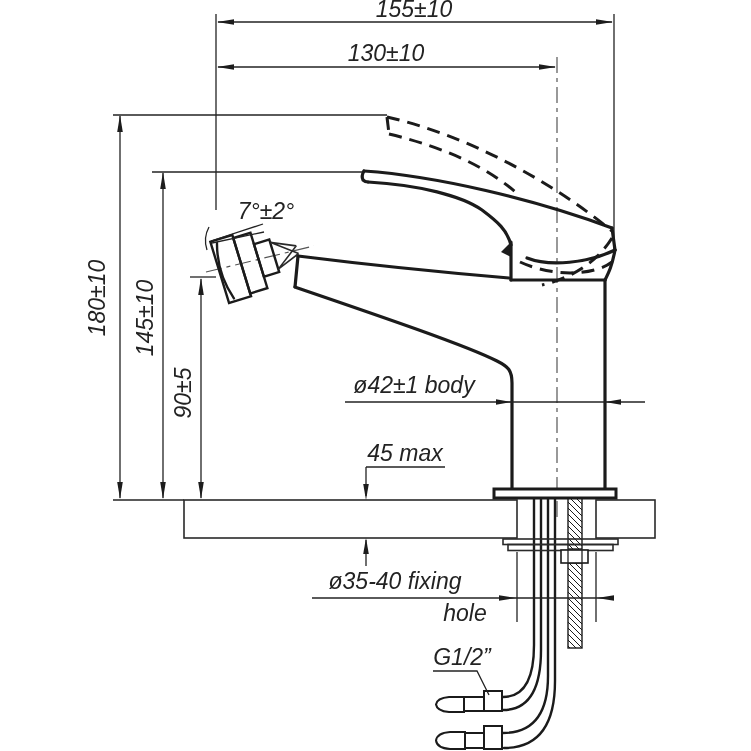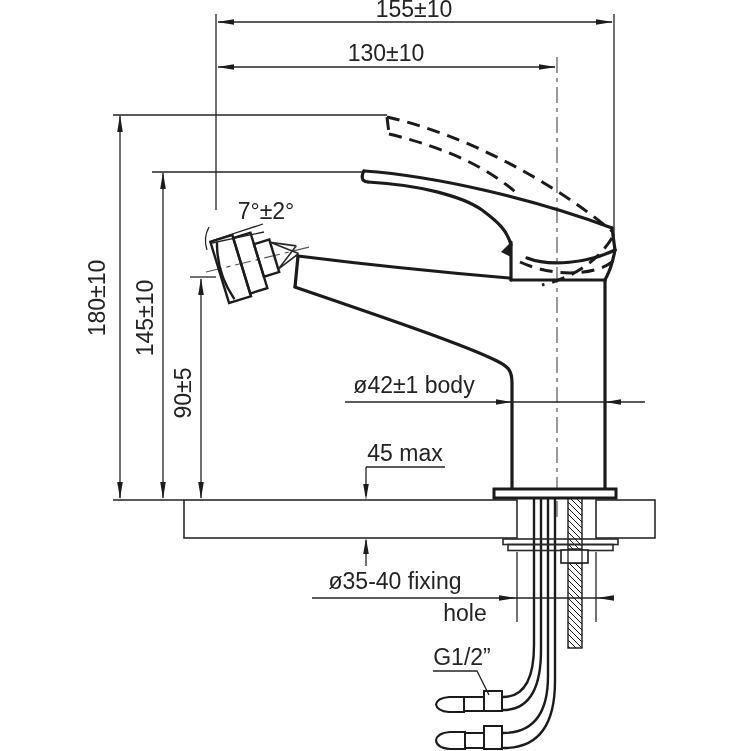--- a/index.html
+++ b/index.html
@@ -1,16 +1,16 @@
 <!DOCTYPE html>
 <html><head>
 <meta charset="utf-8">
 <style>
   html,body{margin:0;padding:0;background:#ffffff;}
-  .stage{width:751px;height:751px;position:relative;background:#fff;overflow:hidden;}
+  .stage{width:751px;height:751px;position:relative;background:#fff;overflow:hidden;font-style:italic;}
   svg{display:block;}
   text{font-family:"Liberation Sans","DejaVu Sans",sans-serif;fill:#232323;}
   .dim-text{font-size:23px;}
   .thin{stroke:#232323;stroke-width:1.3;fill:none;}
   .arrow{fill:#1c1c1c;stroke:none;}
   .outline{stroke:#1b1b1b;stroke-width:3.2;fill:none;stroke-linecap:round;}
   .outline-md{stroke:#1b1b1b;stroke-width:2.4;fill:none;stroke-linecap:round;}
   .outline-sm{stroke:#2a2a2a;stroke-width:1.6;fill:none;}
   .dashed{stroke:#1b1b1b;stroke-width:3;fill:none;stroke-dasharray:13 8;stroke-linecap:butt;}
   .centerline{stroke:#555;stroke-width:1.2;fill:none;stroke-dasharray:16 5 4 5;}

